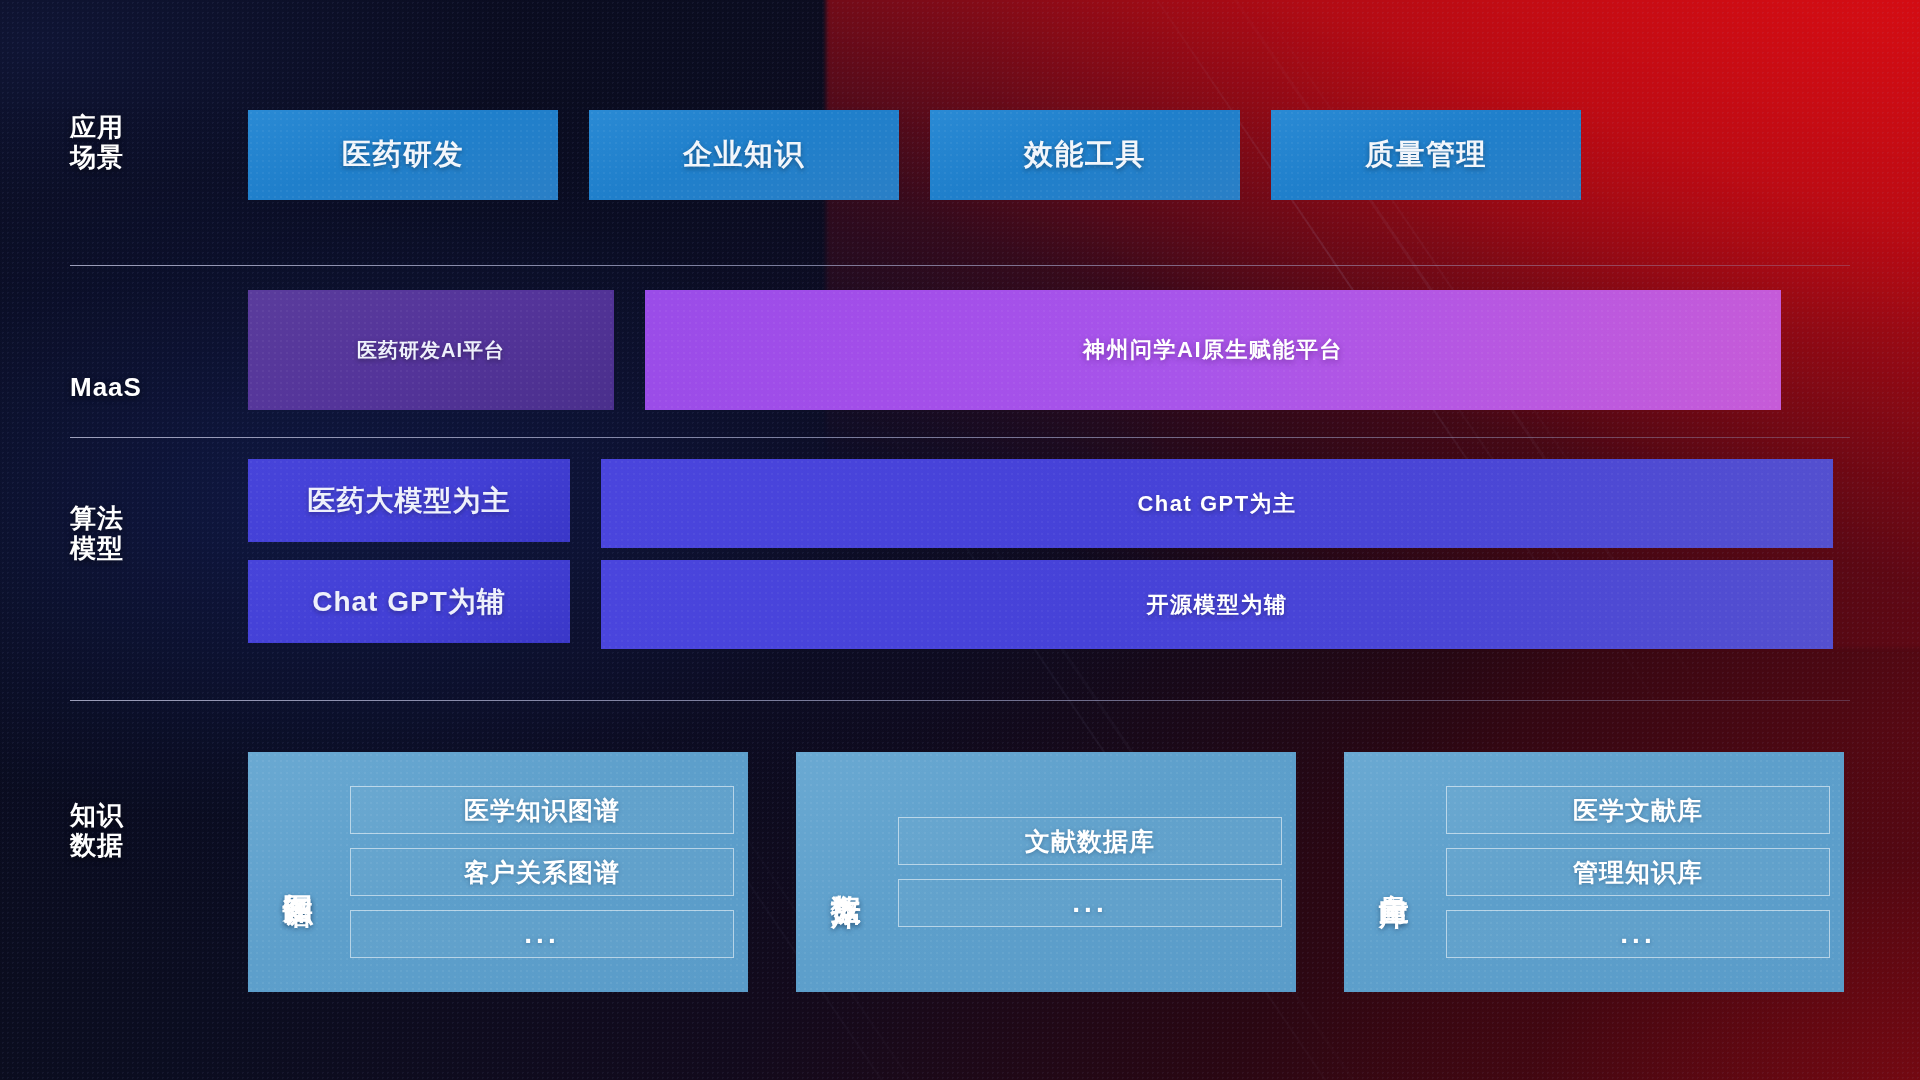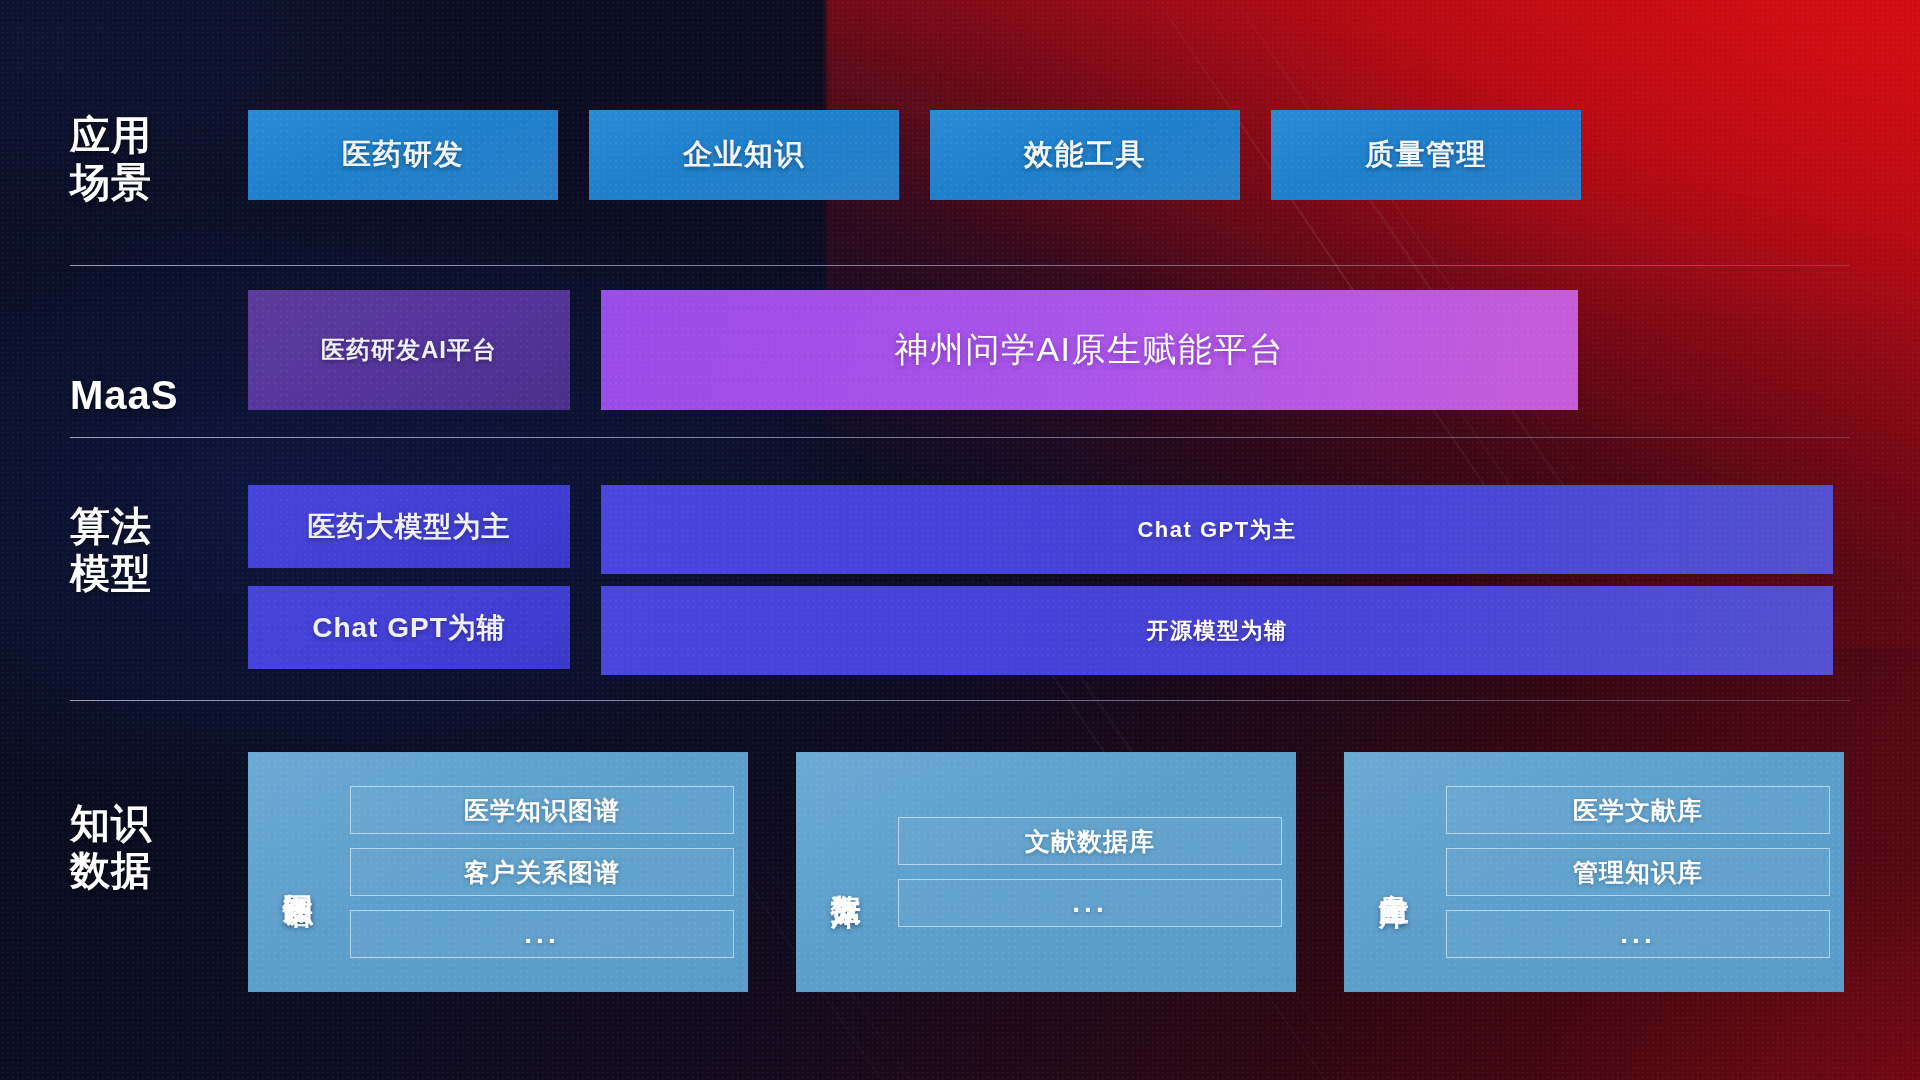--- a/index.html
+++ b/index.html
@@ -46,21 +46,21 @@
     position:absolute; inset:0;
     background-image:radial-gradient(rgba(160,180,255,0.14) 1px, transparent 1px);
     background-size:5px 5px;
     opacity:.45;
   }
 
   
   #stage { position:absolute; inset:0; z-index:2; }
   .sec-label {
     position:absolute; left:70px; width:150px;
-    color:#ffffff; font-weight:bold; font-size:40px; line-height:1.17;
+    color:#ffffff; font-weight:bold; font-size:26px; line-height:1.17;
     text-align:left; letter-spacing:1px;
     text-shadow:0 2px 6px rgba(0,0,0,.55);
   }
   .divider {
     position:absolute; left:70px; width:1780px; height:1px;
     background:linear-gradient(90deg, rgba(196,198,226,0.78) 0%, rgba(176,180,220,0.60) 55%, rgba(150,156,200,0.30) 100%);
   }
 
   
   .app-row { position:absolute; left:248px; top:110px; display:flex; gap:31px; }
@@ -74,43 +74,43 @@
   }
   .app-box::after {
     content:""; position:absolute; inset:0;
     background-image:radial-gradient(rgba(255,255,255,0.10) 1px, transparent 1px);
     background-size:6px 6px; opacity:.5; pointer-events:none;
   }
 
   
   .maas-row { position:absolute; left:248px; top:290px; display:flex; gap:31px; }
   .maas-left {
-    width:322px; height:120px;
+    width:366px; height:120px;
     background:linear-gradient(150deg,#5a3c9c 0%,#54349a 50%,#4a2f8c 100%);
     display:flex; align-items:center; justify-content:center;
-    color:#eef0fb; font-size:24px; font-weight:bold; letter-spacing:1px;
+    color:#eef0fb; font-size:20px; font-weight:bold; letter-spacing:1px;
     text-shadow:0 2px 5px rgba(0,0,0,.35);
     position:relative; overflow:hidden;
   }
   .maas-right {
-    width:977px; height:120px;
+    width:1136px; height:120px;
     background:linear-gradient(100deg,#9a4ce8 0%,#a34ee9 22%,#a855ea 48%,#b657e2 72%,#c65bd8 100%);
     display:flex; align-items:center; justify-content:center;
-    color:#ffffff; font-size:34px; font-weight:normal; letter-spacing:1.5px;
+    color:#ffffff; font-size:22px; font-weight:bold; letter-spacing:1.5px;
     text-shadow:0 2px 6px rgba(60,10,90,.40);
     position:relative; overflow:hidden;
   }
   .maas-left::after, .maas-right::after {
     content:""; position:absolute; inset:0;
     background-image:radial-gradient(rgba(255,255,255,0.10) 1px, transparent 1px);
     background-size:6px 6px; opacity:.45; pointer-events:none;
   }
 
   
-  .algo-wrap { position:absolute; left:248px; top:485px; display:flex; flex-direction:column; gap:12px; }
+  .algo-wrap { position:absolute; left:248px; top:459px; display:flex; flex-direction:column; gap:12px; }
   .algo-line { display:flex; gap:31px; }
   .algo-left {
     width:322px; height:83px;
     background:linear-gradient(150deg,#4744da 0%,#4340d6 50%,#3a37c8 100%);
     display:flex; align-items:center; justify-content:center;
     color:#eef0fb; font-size:28px; font-weight:bold; letter-spacing:1px;
     position:relative; overflow:hidden;
     text-shadow:0 2px 5px rgba(0,0,0,.30);
   }
   .algo-right {

